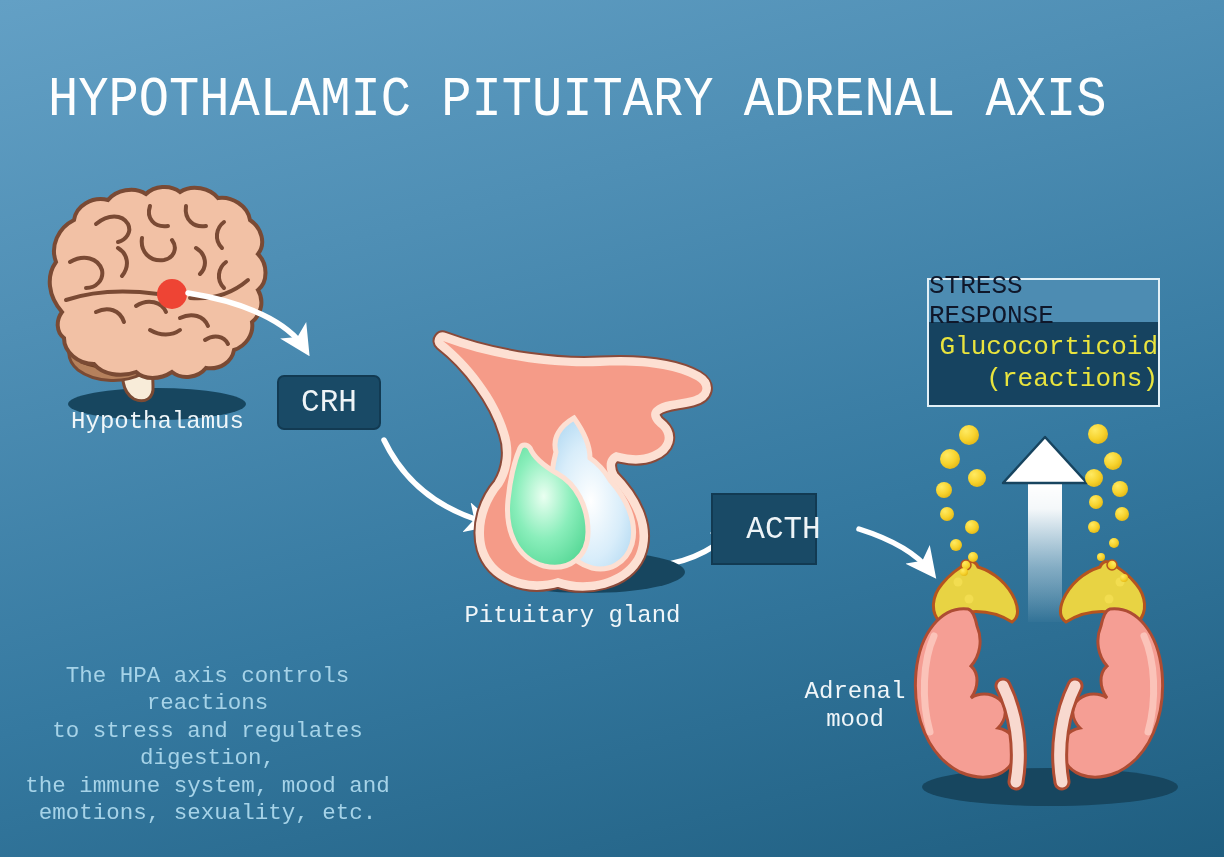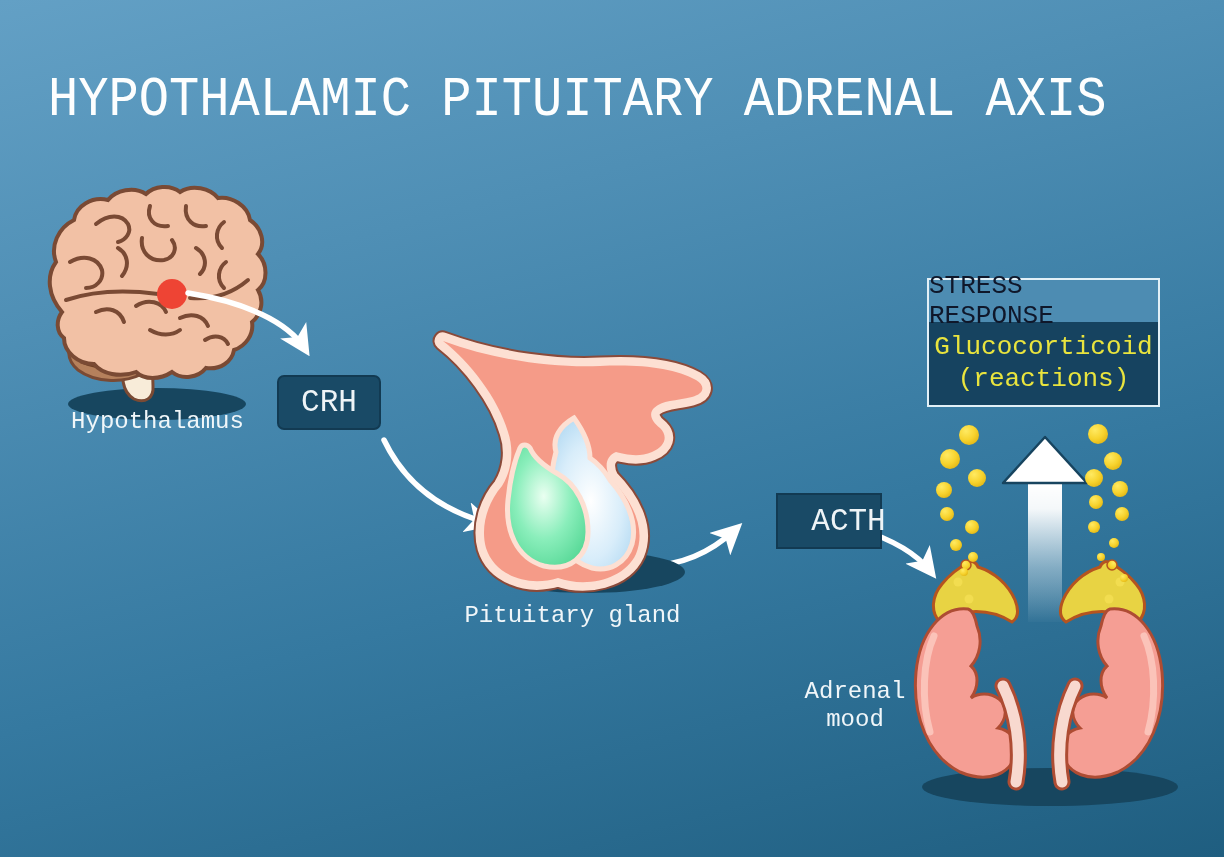--- a/index.html
+++ b/index.html
@@ -21,32 +21,32 @@
   }
   .hypothalamus-label{left:40px;top:408px;width:235px;}
   .pituitary-label{left:460px;top:602px;width:225px;}
   .adrenal-label{left:785px;top:678px;width:140px;}
   .hormone-box{
     position:absolute;background:#194a66;border:2px solid #123a52;
     display:flex;align-items:center;justify-content:center;
     color:#eef4f7;font-size:31px;box-sizing:border-box;
   }
   .crh{left:277px;top:375px;width:104px;height:55px;border-radius:7px;}
-  .acth{left:776px;top:493px;width:106px;height:56px;padding-left:39px;}
+  .acth{left:711px;top:493px;width:106px;height:72px;padding-left:39px;}
   .stress-box{
     position:absolute;left:927px;top:278px;width:233px;height:129px;
     border:2px solid #e2f0f7;box-sizing:border-box;
   }
   .stress-header{
     height:42px;background:#4d8cb2;color:#0f172a;font-size:26px;
     display:flex;align-items:center;justify-content:center;letter-spacing:0px;
   }
   .stress-body{
     height:83px;background:#164360;color:#e9e43e;font-size:26px;
-    display:flex;flex-direction:column;align-items:center;justify-content:center;
+    display:flex;flex-direction:column;align-items:flex-end;justify-content:center;
     line-height:1.2;
   }
   .description{
     position:absolute;left:25px;top:663px;width:365px;
     color:#a6d3e8;font-size:22.5px;line-height:1.22;text-align:center;
   }
 </style>
 </head>
 <body>
 
@@ -204,14 +204,20 @@
       <div>Glucocorticoid</div>
       <div>(reactions)</div>
     </div>
   </div>
 
   <div class="label adrenal-label">
     <div>Adrenal</div>
     <div>mood</div>
   </div>
 
+  <div class="description">
+    <div>The HPA axis controls reactions</div>
+    <div>to stress and regulates digestion,</div>
+    <div>the immune system, mood and</div>
+    <div>emotions, sexuality, etc.</div>
+  </div>
 
 </div>
 
 </body></html>

